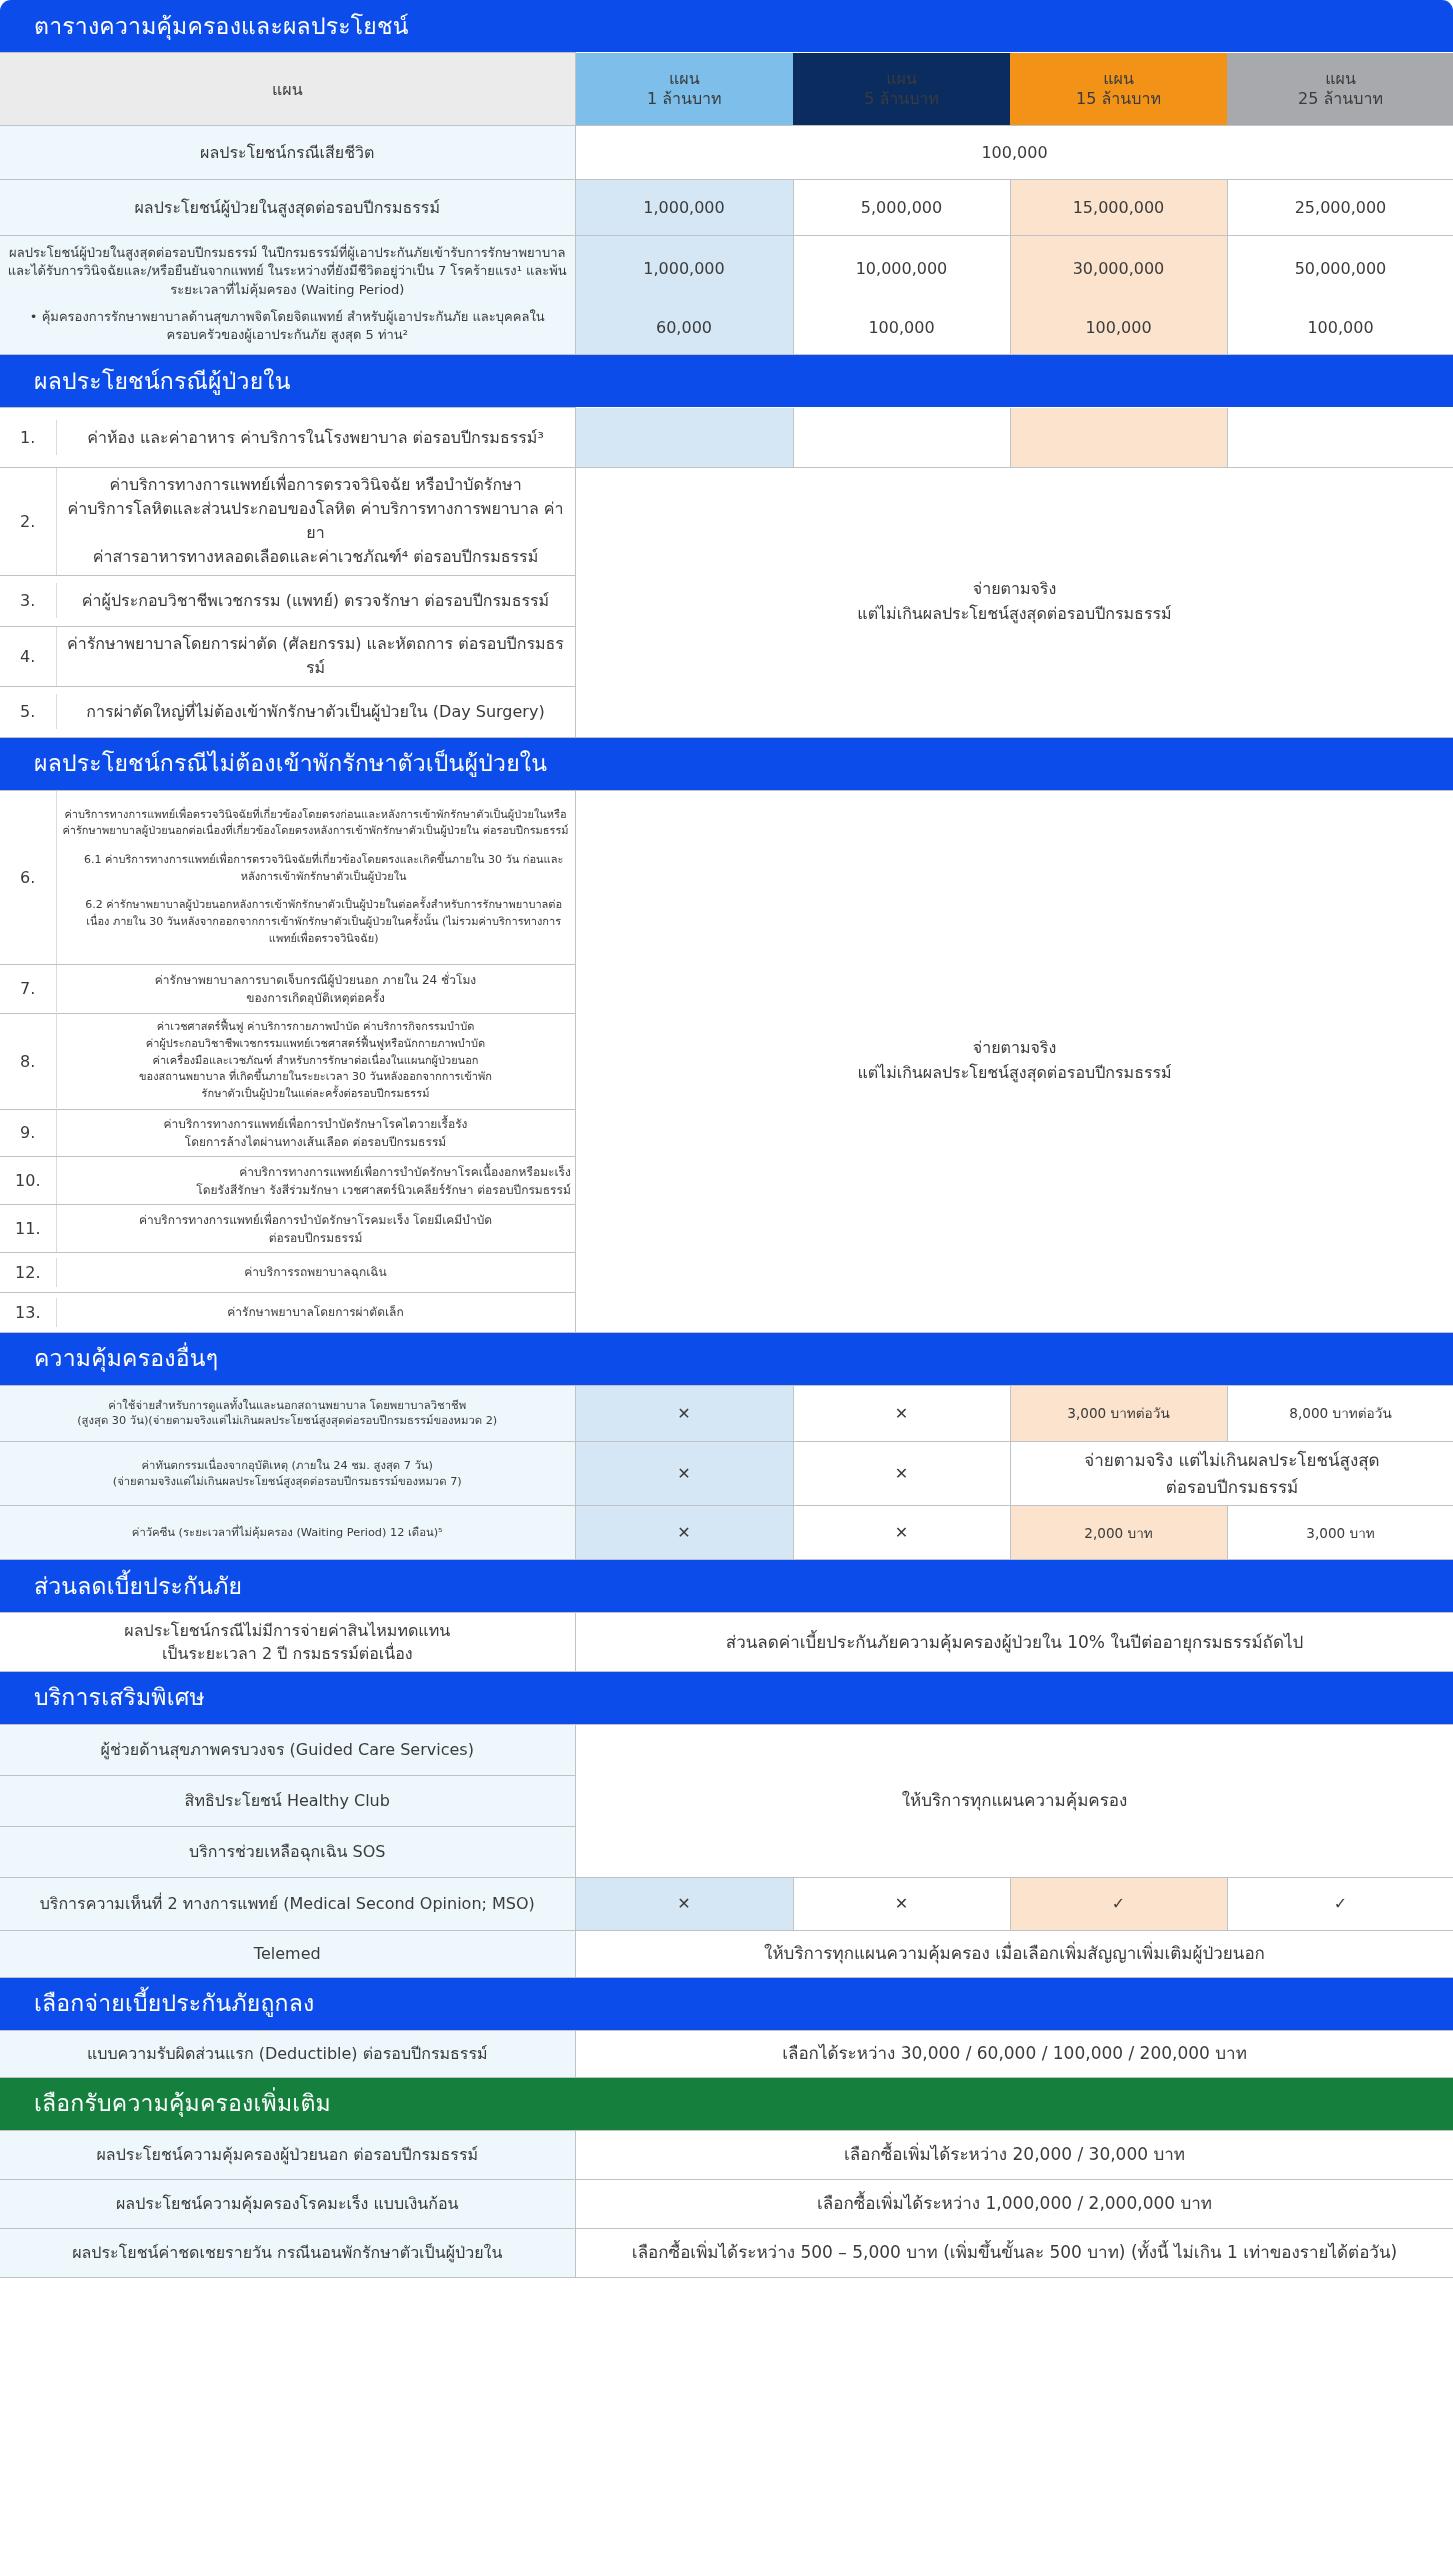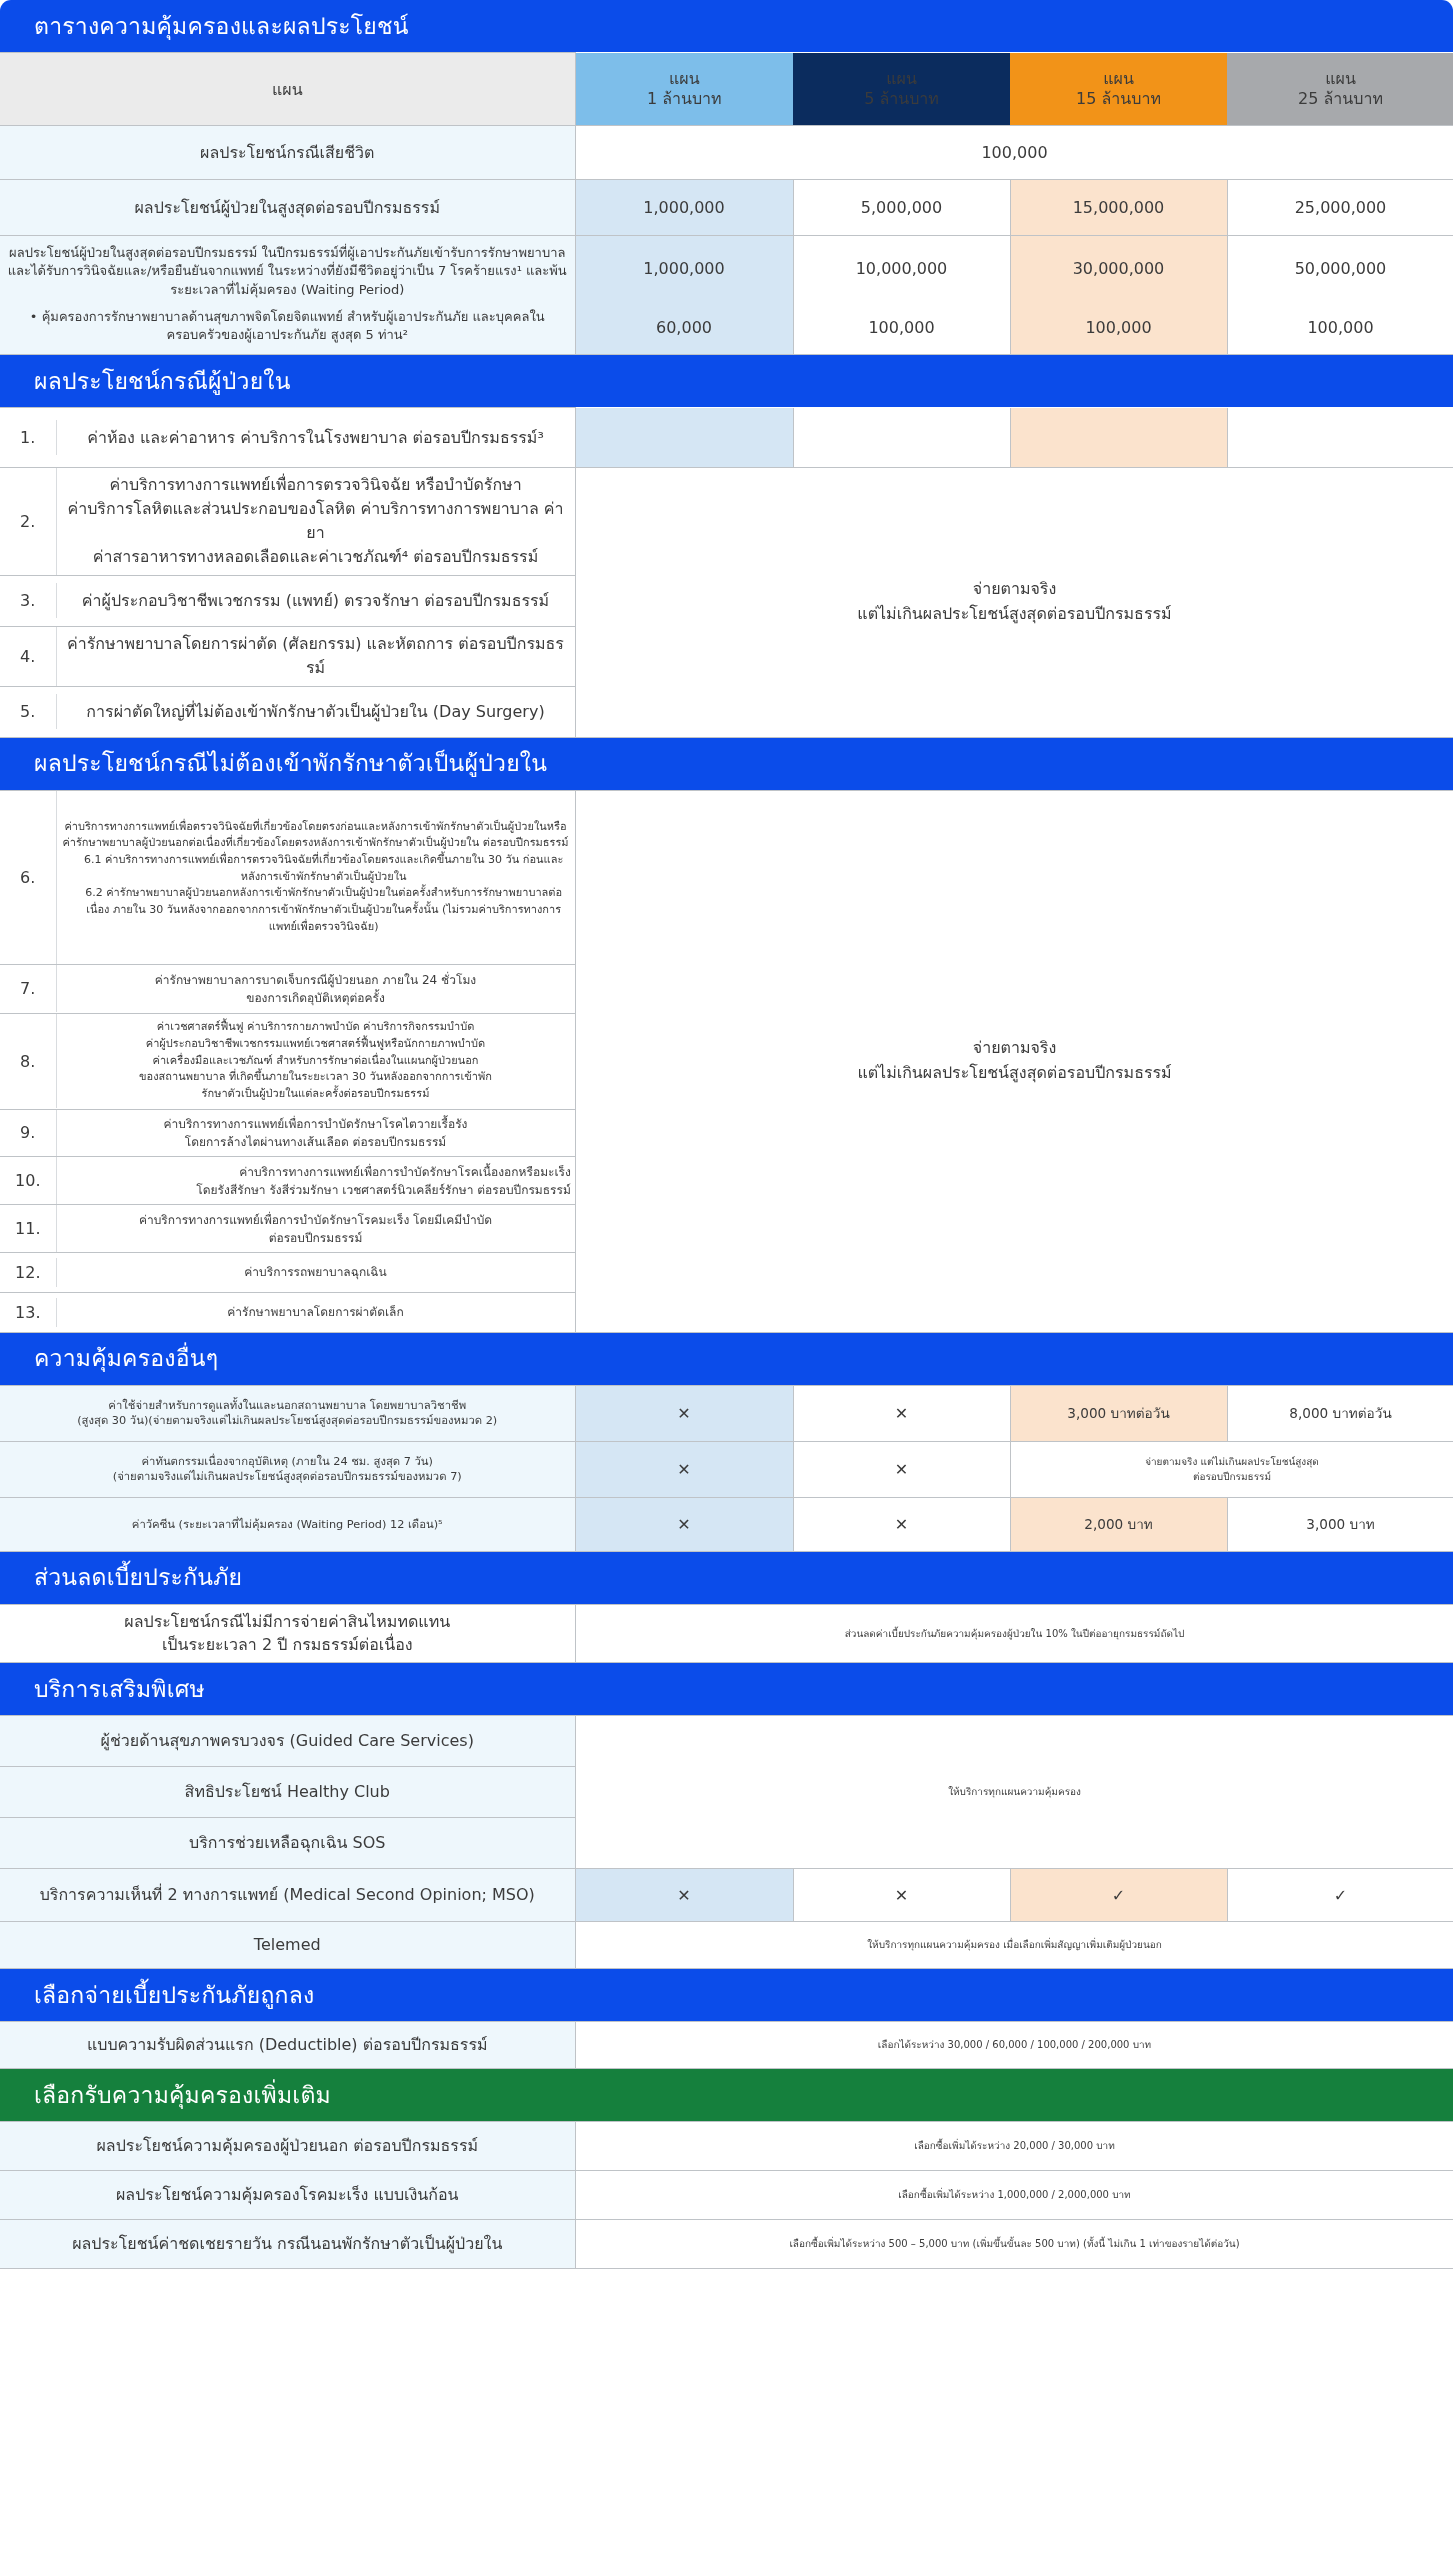--- a/index.html
+++ b/index.html
@@ -88,38 +88,38 @@
   .itemcell {
     background:#FFFFFF;
     color:#0B4CEA;
     text-align:left;
     font-size:15.4px;
     line-height:1.5;
     padding:9px 12.7px;
   }
   .itemcell.small { font-size:12px; line-height:1.5; }
   .itemcell.xsmall { font-size:11px; line-height:1.52; }
-  .itemcell .sub { padding-left:16.3px; display:block; }
+  .itemcell .sub { padding-left:16.3px; display:block;margin-top:12px; }
 
   
   .tint-blue   { background:#D5E6F4; }
   .tint-orange { background:#FBE3CD; }
   .white       { background:#FFFFFF; }
 
   .val { font-size:16.3px; color:#3f3f3f; }
   .val.small { font-size:13.6px; }
   .mark { font-size:18px; color:#222; }
 
   .merged {
     background:#FFFFFF;
     font-size:17px;
     color:#3f3f3f;
     line-height:1.55;
   }
-  .merged.small { font-size:10px;border-radius:14px; }
+  .merged.small { font-size:17px;border-radius:14px; }
 
   .two-line { white-space:pre-line; }
 
   .nb-top { border-top:0 !important; }
   .nb-bot { border-bottom:0 !important; }
 </style>
 </head>
 <body>
 
 <div class="sheet">

